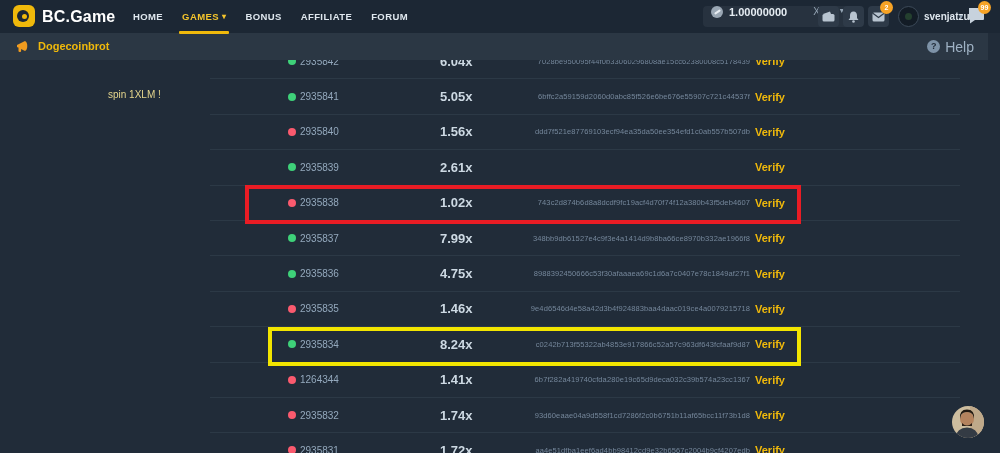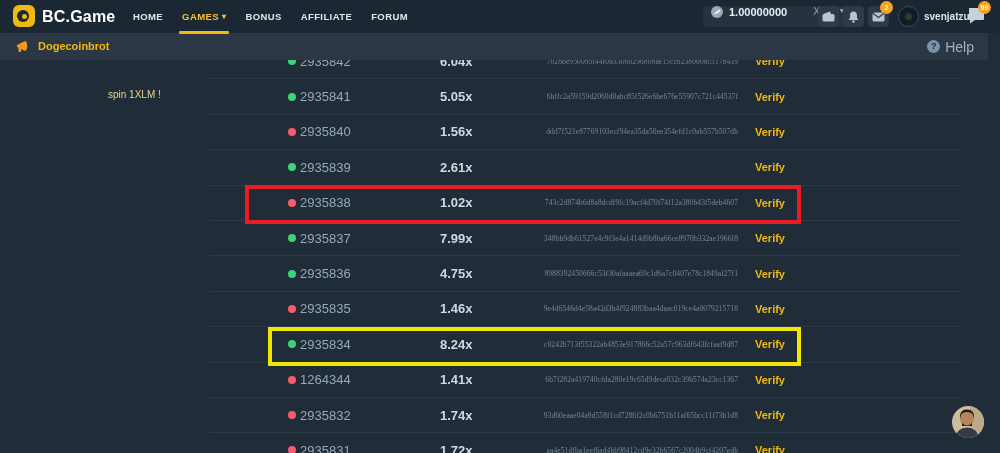--- a/index.html
+++ b/index.html
@@ -76,25 +76,25 @@
     font-size:9px; font-weight:bold; text-align:center; line-height:13px; }
   .help-label { font-size:14px; color:#9fb2c4; }
 
   
   .bets { position:absolute; left:210px; top:44px; width:750px; z-index:1; }
   .bet-row { position:relative; width:750px; height:35.4px; border-bottom:1px solid #2c3946; cursor:pointer; }
   .dot { position:absolute; left:78px; top:50%; margin-top:-4px; width:8px; height:8px; border-radius:50%; }
   .dot.win  { background:#3ed179; }
   .dot.loss { background:#fa5a6e; }
   .bet-id { position:absolute; left:90px; top:0; height:100%; display:flex; align-items:center;
-    font-size:13px; color:#94a9bd; }
+    font-size:10px; color:#94a9bd; }
   .bet-mult { position:absolute; left:230px; top:0; height:100%; display:flex; align-items:center;
     font-size:13px; font-weight:bold; color:#cdd9e3; }
-  .bet-hash { position:absolute; right:222px; top:0; height:100%; display:flex; align-items:center;
-    font-size:7.5px; color:#75879b; letter-spacing:0.1px;font-family:Liberation Serif, serif; }
+  .bet-hash { position:absolute; right:210px; top:0; height:100%; display:flex; align-items:center;
+    font-size:7.5px; color:#75879b; letter-spacing:0.1px; }
   .bet-verify { position:absolute; left:545px; top:0; height:100%; display:flex; align-items:center;
     font-size:11px; font-weight:bold; color:#f0b90b; cursor:pointer; }
 
   
   .hl-box { position:absolute; z-index:5; pointer-events:none; border-style:solid; border-width:4px; }
   .hl-red   { left:245px; top:185px; width:556px; height:39px; border-color:#ea1c24; }
   .hl-yellow{ left:268px; top:327px; width:533px; height:39px; border-color:#f2e500; }
 
   
   .cam-avatar { position:absolute; left:952px; top:406px; width:32px; height:32px;

